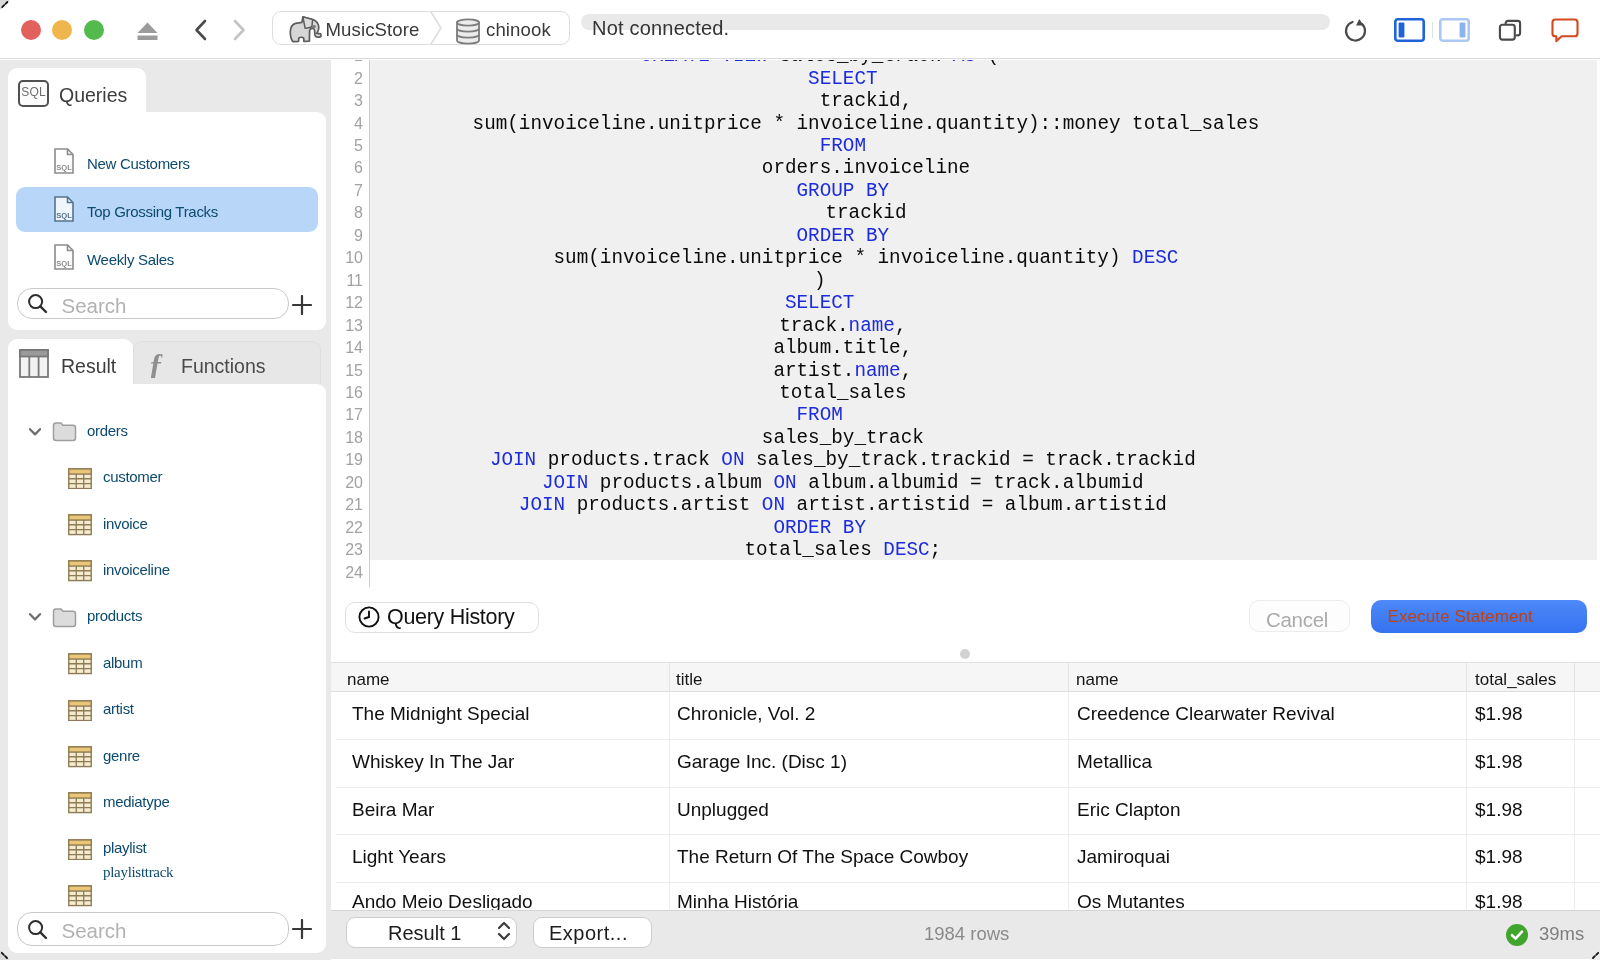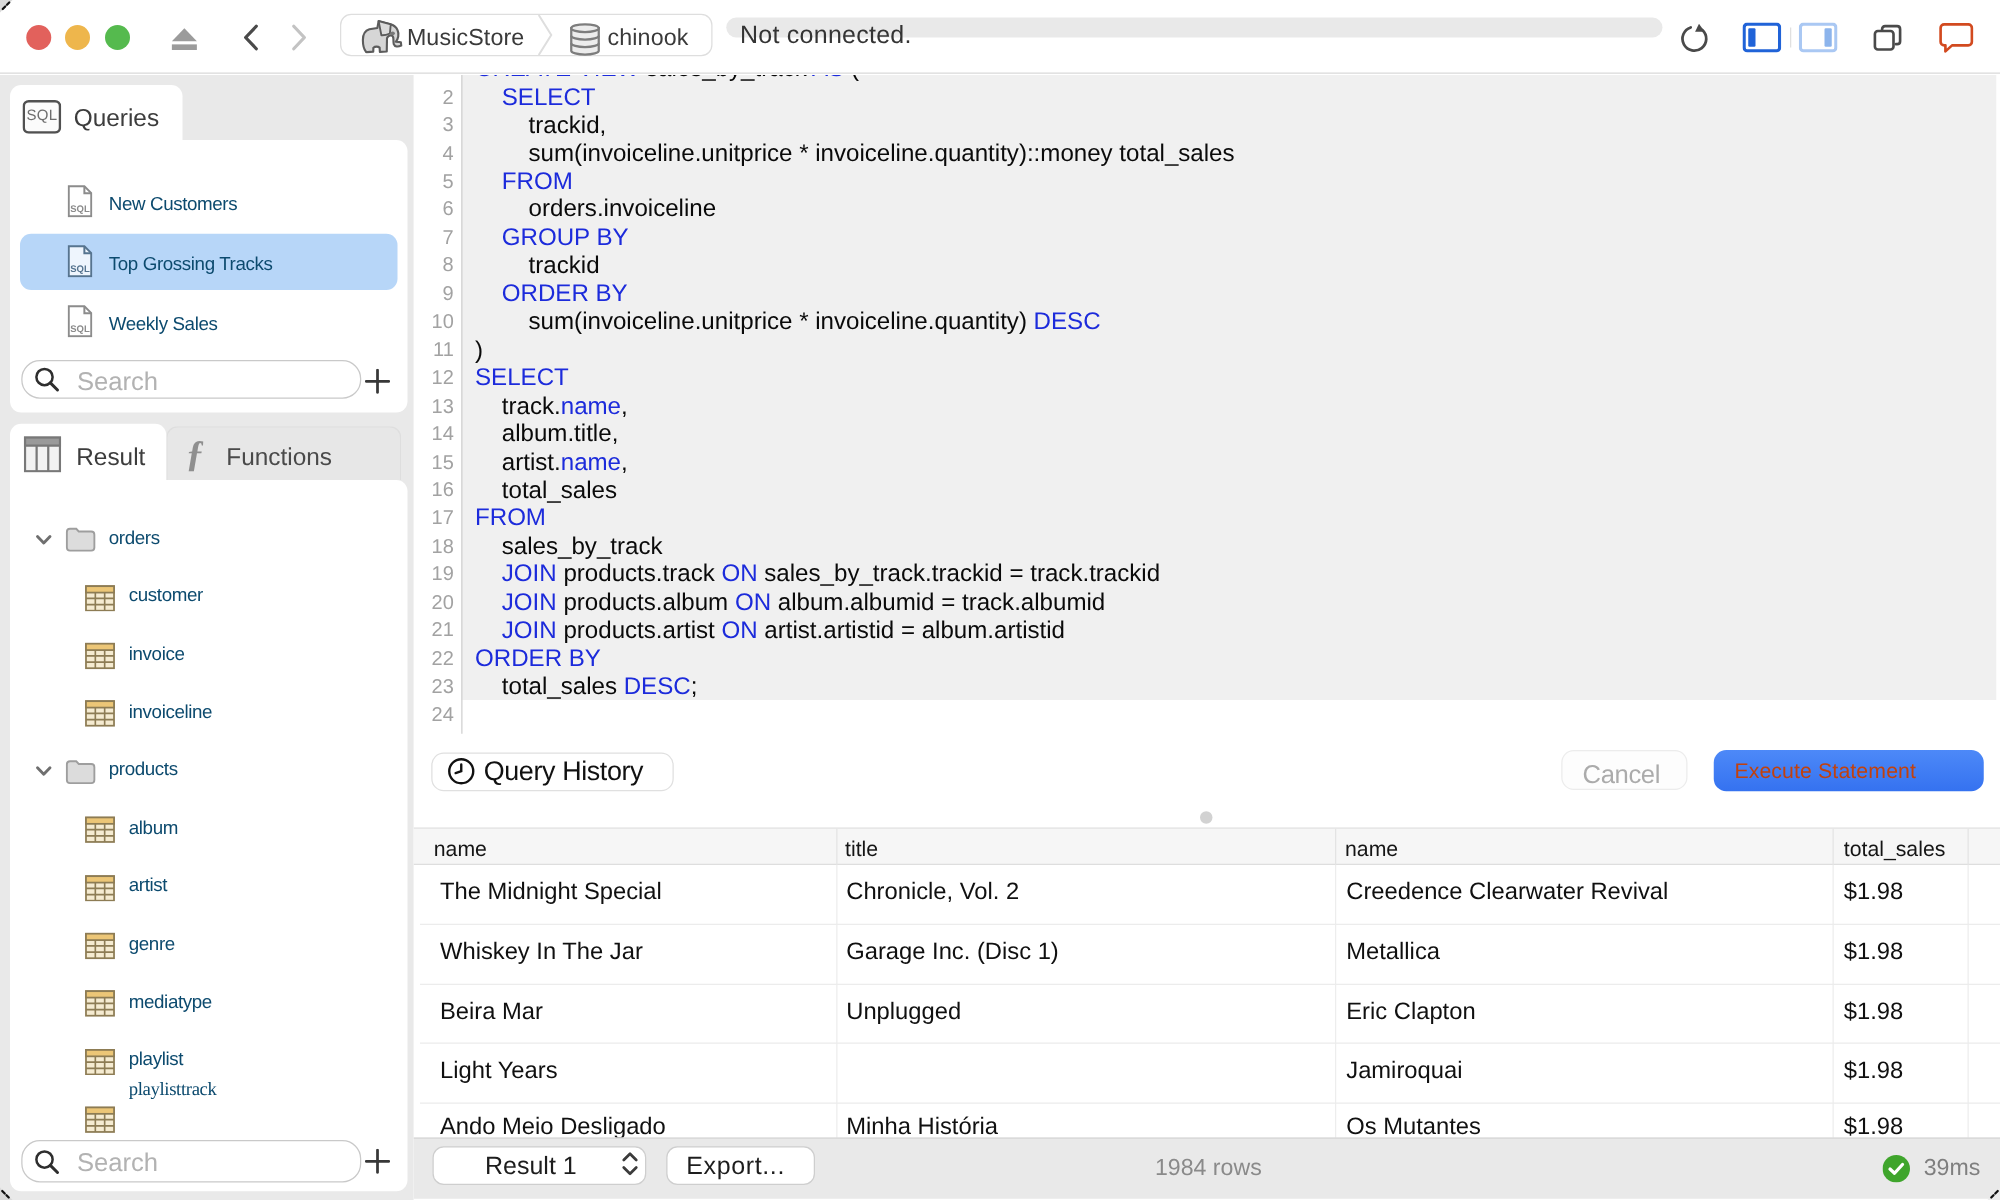--- a/index.html
+++ b/index.html
@@ -21,21 +21,21 @@
   .panel { background:#fff; border-radius:9px; }
   .tab { background:#fff; border-radius:9px 9px 0 0; }
   .sideitem { font-size:15px; color:#0c4a6e; letter-spacing:-0.3px; }
   .searchbox { background:#fff; border:1px solid #c9c9c9; border-radius:15px; }
   .searchph { font-size:20.5px; color:#b2b2b2; }
 
   
   #main { left:331px; top:60px; width:1269px; height:900px; background:#fff; }
   #codebg { left:38px; top:0px; width:1228px; height:500px; background:#f0f0f0; }
   #gutline { left:37.5px; top:0; width:1px; height:528px; background:#cfcfcf; }
-  pre { font-family:Liberation Sans, sans-serif; font-size:19.3px; line-height:22.45px; }
+  pre { font-family:Liberation Mono, monospace; font-size:19.3px; line-height:22.45px;text-align:center; }
   #gutter { left:0; top:-14.8px; width:32px; text-align:right; color:#a2a2a2;
     font-family:"Liberation Sans", sans-serif; font-size:16px; line-height:22.45px; }
   #code { left:49px; top:-14.8px; color:#0a0a0a; }
   .k { color:#1c2bdb; }
 
   
   .btn { position:absolute; border-radius:10px; font-size:21px; }
 
   
   .hdrcell { position:absolute; font-size:17px; color:#151515; }
@@ -354,20 +354,21 @@
     <div class="cell" style="left:1144px; top:11px;">$1.98</div>
     <div class="cell" style="left:21px; top:59px;">Whiskey In The Jar</div>
     <div class="cell" style="left:346px; top:59px;">Garage Inc. (Disc 1)</div>
     <div class="cell" style="left:746px; top:59px;">Metallica</div>
     <div class="cell" style="left:1144px; top:59px;">$1.98</div>
     <div class="cell" style="left:21px; top:106.5px;">Beira Mar</div>
     <div class="cell" style="left:346px; top:106.5px;">Unplugged</div>
     <div class="cell" style="left:746px; top:106.5px;">Eric Clapton</div>
     <div class="cell" style="left:1144px; top:106.5px;">$1.98</div>
     <div class="cell" style="left:21px; top:154px;">Light Years</div>
+    <div class="cell" style="left:346px; top:154px;">The Return Of The Space Cowboy</div>
     <div class="cell" style="left:746px; top:154px;">Jamiroquai</div>
     <div class="cell" style="left:1144px; top:154px;">$1.98</div>
     <div class="cell" style="left:21px; top:199px;">Ando Meio Desligado</div>
     <div class="cell" style="left:346px; top:199px;">Minha História</div>
     <div class="cell" style="left:746px; top:199px;">Os Mutantes</div>
     <div class="cell" style="left:1144px; top:199px;">$1.98</div>
   </div>
 
   <div class="abs" id="footer"></div>
   <div class="abs fbtn" style="left:345.5px; width:171px;"></div>

